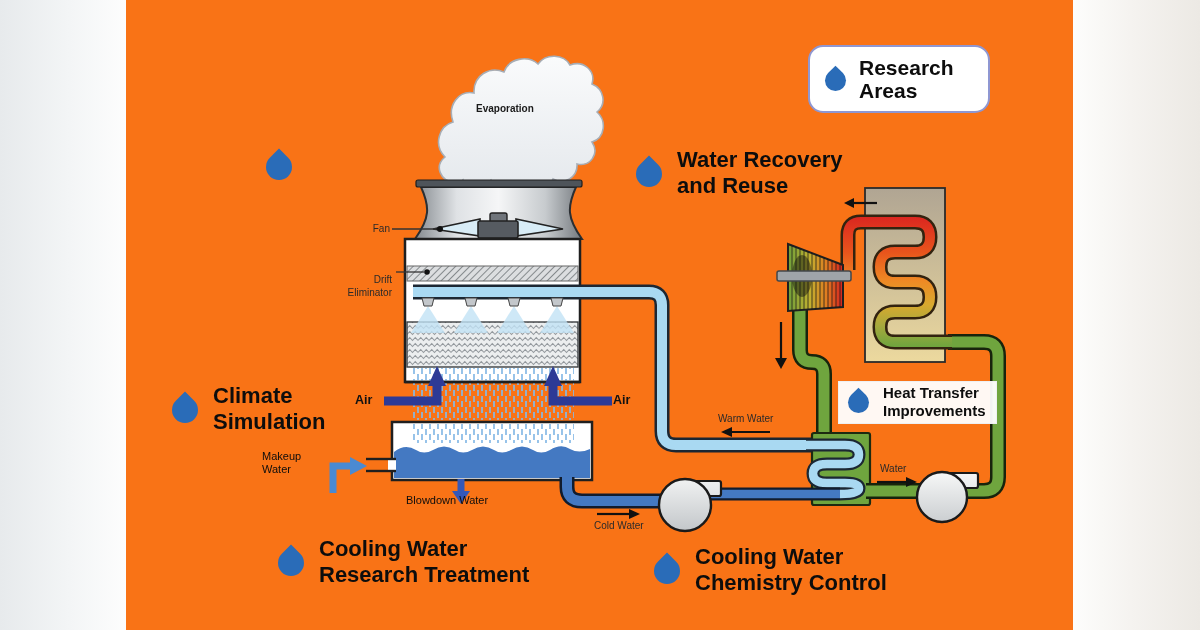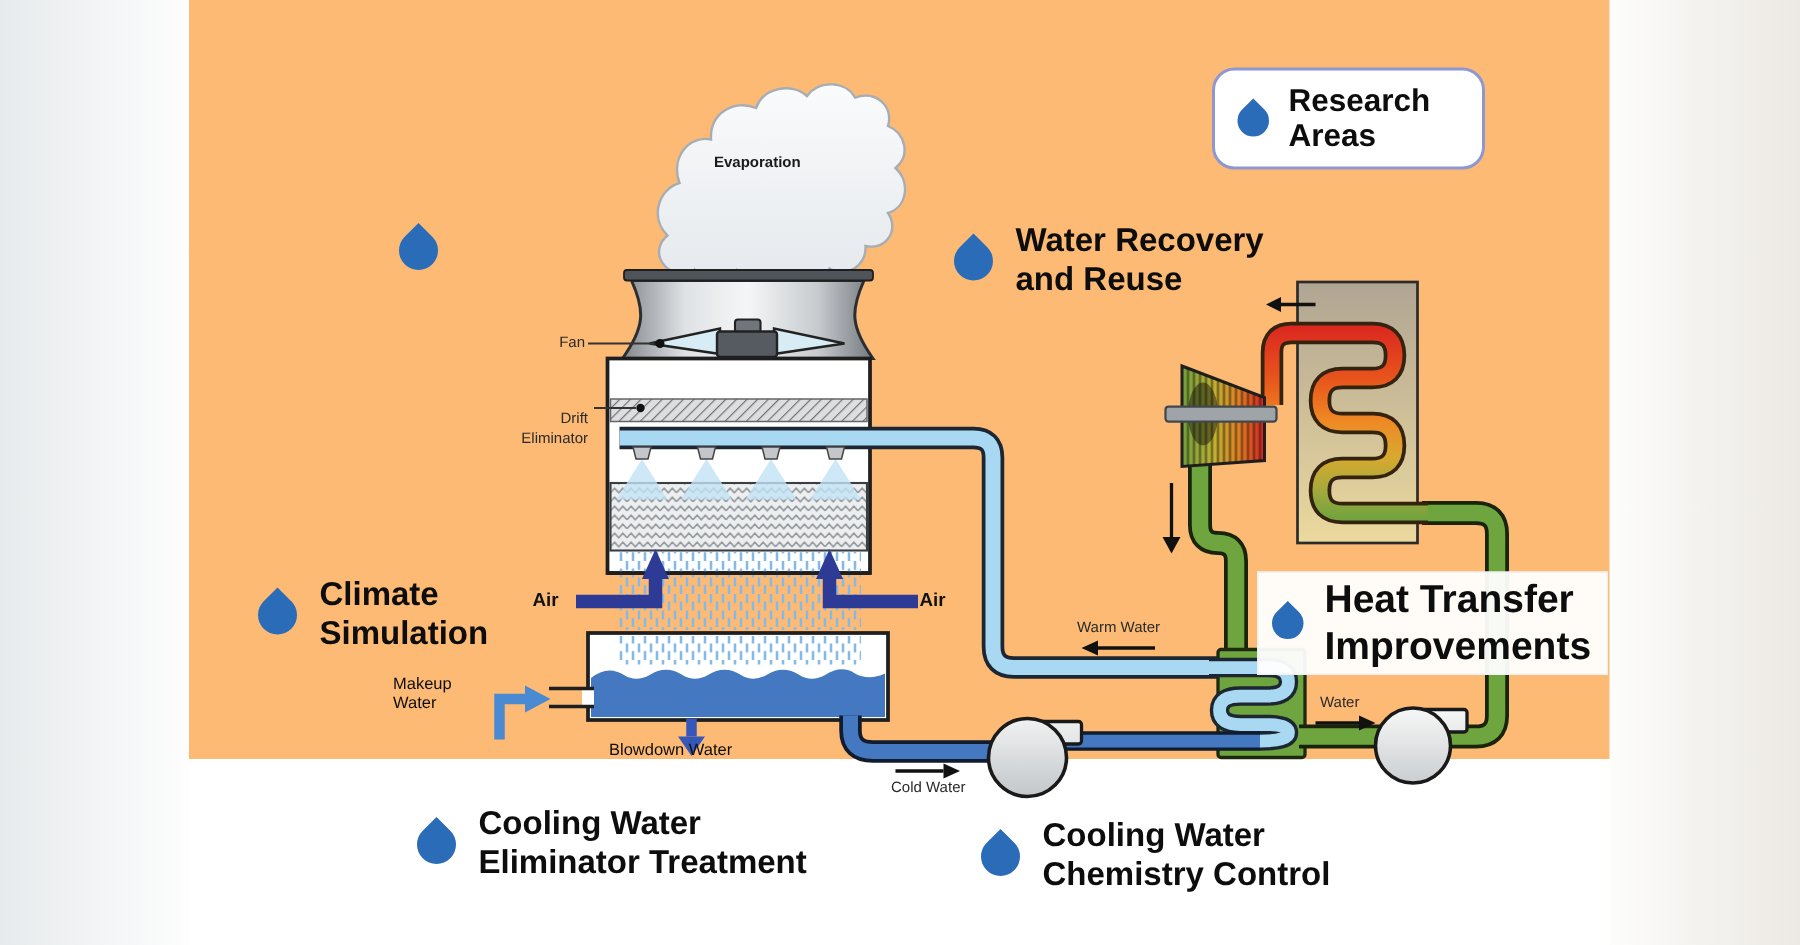--- a/index.html
+++ b/index.html
@@ -1,17 +1,17 @@
 <!DOCTYPE html>
 <html><head>
 <meta charset="utf-8">
 <style>
   html,body{margin:0;padding:0;width:1200px;height:630px;overflow:hidden;
     font-family:"Liberation Sans","DejaVu Sans",sans-serif;background:#ffffff;}
-  .stage{position:relative;width:1200px;height:506px;background:#fdba74;}
+  .stage{position:relative;width:1200px;height:630px;background:#f97316;}
   .side-strip{position:absolute;top:0;height:630px;z-index:0;}
   .side-strip.left{left:0;width:126px;background:linear-gradient(to right,#e7eaec 0%,#f3f5f6 55%,#fdfdfd 100%);}
   .side-strip.right{right:0;width:127px;background:linear-gradient(to left,#ece9e4 0%,#f5f3f0 55%,#fdfdfc 100%);}
   svg.diagram{position:absolute;left:0;top:0;z-index:1;}
   .lbl{position:absolute;z-index:3;color:#0d0d0d;white-space:nowrap;}
   .big-label{display:flex;align-items:center;gap:9px;font-weight:bold;font-size:22px;line-height:1.18;}
   .drop{flex:0 0 auto;background:#2a6cb8;border-radius:0 50% 50% 50%;transform:rotate(45deg);}
   .drop.d27{width:26px;height:26px;margin:7px 6px 5px 6px;}
   .drop.d21{width:21px;height:21px;margin:6px 5px 4px 5px;}
   .legend-box{position:absolute;left:808px;top:45px;width:182px;height:68px;z-index:3;
@@ -261,27 +261,27 @@
     <span class="drop d27"></span>
   </div>
   <div class="lbl big-label" style="left:630px;top:147px;">
     <span class="drop d27"></span>
     <span><span>Water Recovery</span><br><span>and Reuse</span></span>
   </div>
   <div class="lbl big-label" style="left:166px;top:383px;">
     <span class="drop d27"></span>
     <span><span>Climate</span><br><span>Simulation</span></span>
   </div>
-  <div class="lbl big-label heat-transfer-box" style="left:838px;top:381px;font-size:26px;">
+  <div class="lbl big-label heat-transfer-box" style="left:838px;top:381px;font-size:15px;">
     <span class="drop d21"></span>
     <span><span>Heat Transfer</span><br><span>Improvements</span></span>
   </div>
   <div class="lbl big-label" style="left:272px;top:536px;">
     <span class="drop d27"></span>
-    <span><span>Cooling Water</span><br><span>Eliminator Treatment</span></span>
+    <span><span>Cooling Water</span><br><span>Research Treatment</span></span>
   </div>
   <div class="lbl big-label" style="left:648px;top:544px;">
     <span class="drop d27"></span>
     <span><span>Cooling Water</span><br><span>Chemistry Control</span></span>
   </div>
 
   <div class="lbl small" style="left:476px;top:103px;font-weight:bold;">Evaporation</div>
   <div class="lbl tiny" style="left:350px;top:223px;width:40px;text-align:right;">Fan</div>
   <div class="lbl tiny" style="left:336px;top:260px;width:56px;text-align:right;line-height:1.25;margin-top:14px;">
     <span>Drift</span><br><span>Eliminator</span>

